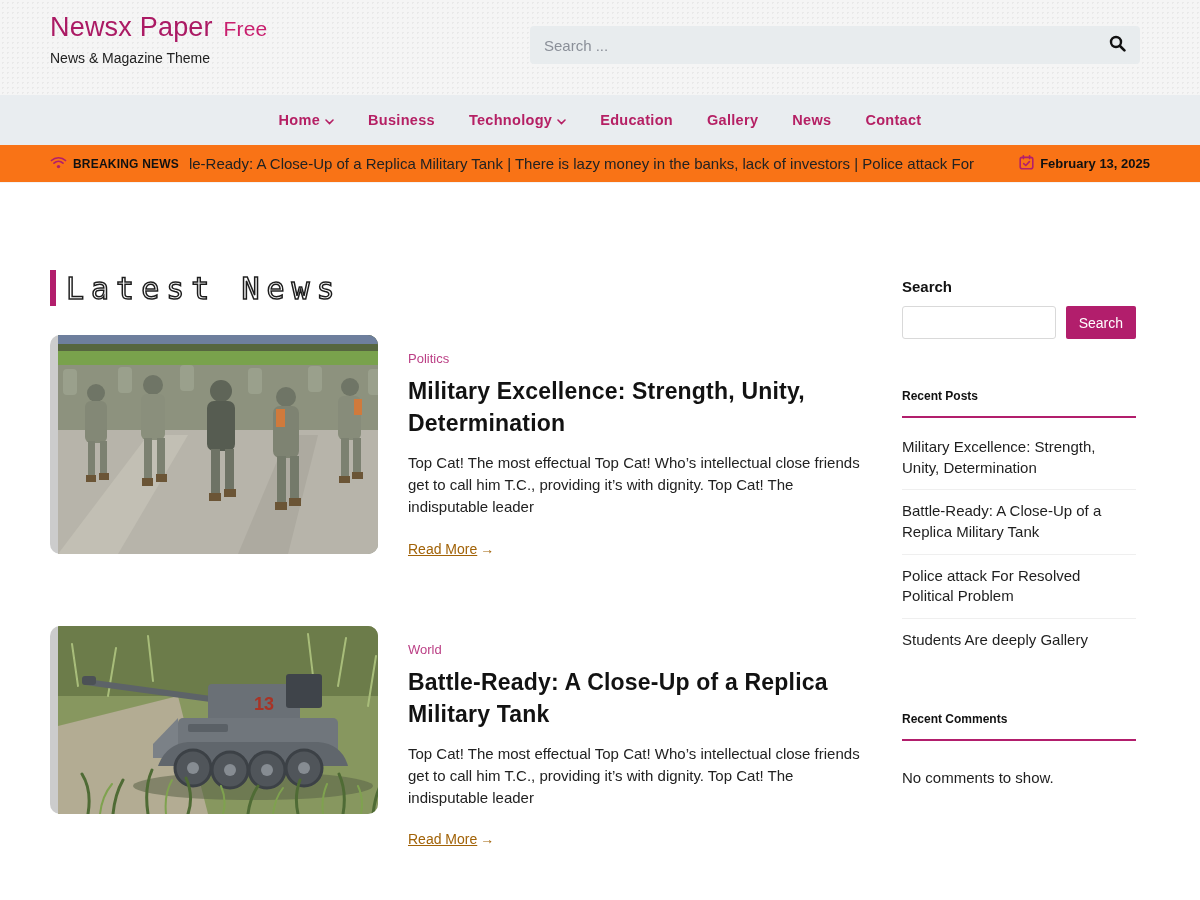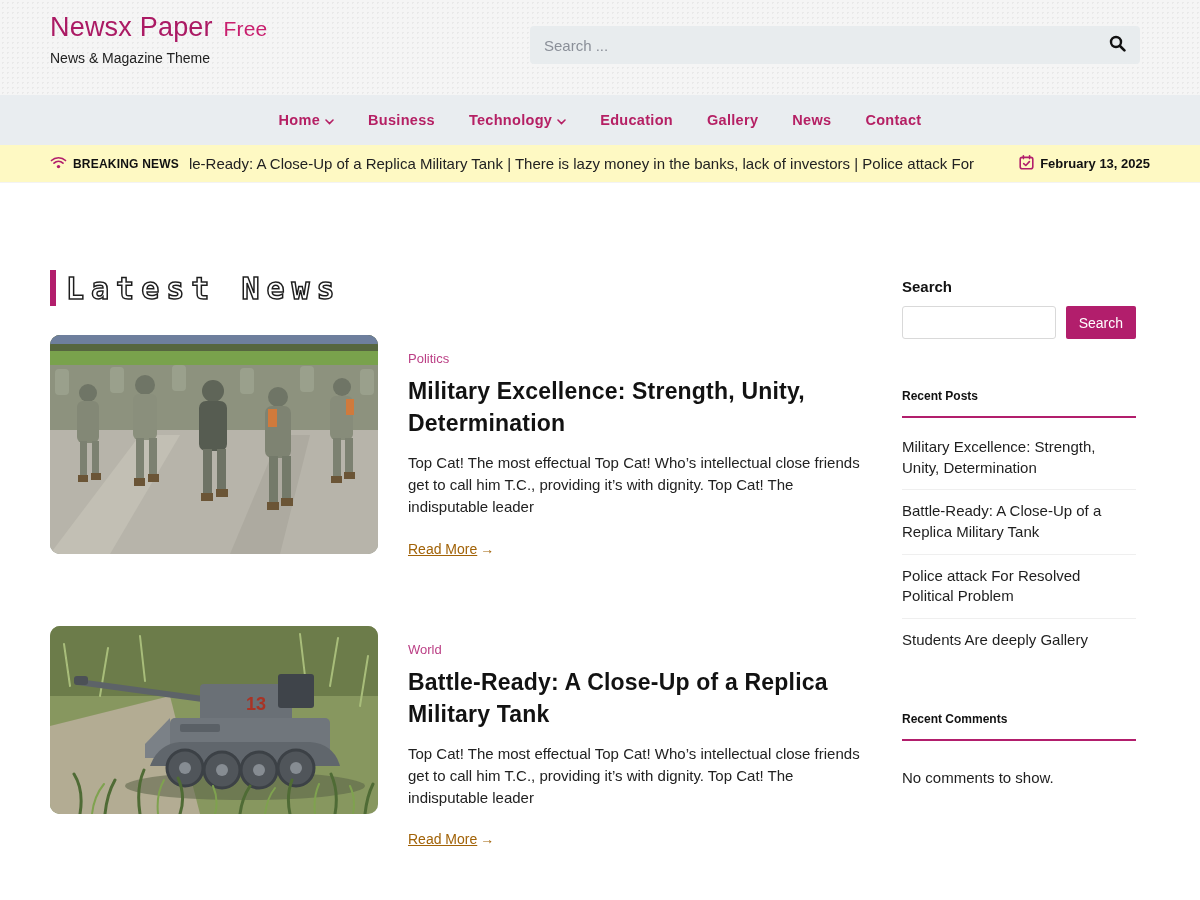--- a/index.html
+++ b/index.html
@@ -40,21 +40,21 @@
     height: 50px; background: #e9edf0;
     display: flex; align-items: center; justify-content: center; gap: 34px;
   }
   .nav-item {
     font-size: 14.5px; font-weight: bold; color: #b52064;
     text-decoration: none; display: flex; align-items: center; gap: 5px;
     letter-spacing: .3px; cursor: pointer;
   }
   
   .ticker-bar {
-    height: 38px; background: #fef9c3; border-bottom: 1px solid #f3f3f3;
+    height: 38px; background: #f97316; border-bottom: 1px solid #f3f3f3;
     display: flex; align-items: center;
     padding: 0 50px; gap: 10px;
   }
   .ticker-label {
     display: flex; align-items: center; gap: 6px;
     font-size: 12px; font-weight: bold; color: #111; letter-spacing: .2px;
     white-space: nowrap;
   }
   .ticker-text {
     flex: 1; font-size: 15px; color: #222; white-space: nowrap; overflow: hidden;
@@ -66,28 +66,29 @@
   
   .page-wrap {
     display: grid; grid-template-columns: 810px 234px; gap: 42px;
     padding: 87px 64px 0 50px;
   }
   
   .section-head { display: flex; align-items: center; gap: 10px; margin-bottom: 29px; }
   .section-bar { width: 6px; height: 36px; background: #b21e6c; }
   .section-title {
     font-family: "DejaVu Sans Mono", monospace;
-    font-size: 30px; font-weight: bold; letter-spacing: 7px;
+    font-size: 30px; font-weight: normal; letter-spacing: 7px;
     color: #ffffff; -webkit-text-stroke: 1.5px #1d1d1d;
   }
   .article { display: flex; gap: 30px; }
   .article + .article { margin-top: 68px; }
   .article-thumb {
     width: 328px; flex: 0 0 328px; border-radius: 10px; overflow: hidden;
     background: #ccc;
+    padding-left: 8px;
   }
   .article-thumb svg { display: block; }
   .article-body { flex: 1; padding-top: 16px; }
   .article-cat { font-size: 13px; color: #bb3f85; margin-bottom: 9px; }
   .article-title {
     font-size: 23px; font-weight: bold; color: #121212;
     line-height: 1.4; margin-bottom: 13px; letter-spacing: .2px;
   }
   .article-excerpt { font-size: 15px; color: #222; line-height: 1.45; margin-bottom: 22px; }
   .read-more { font-size: 14px; color: #a16207; text-decoration: none; cursor: pointer; }

